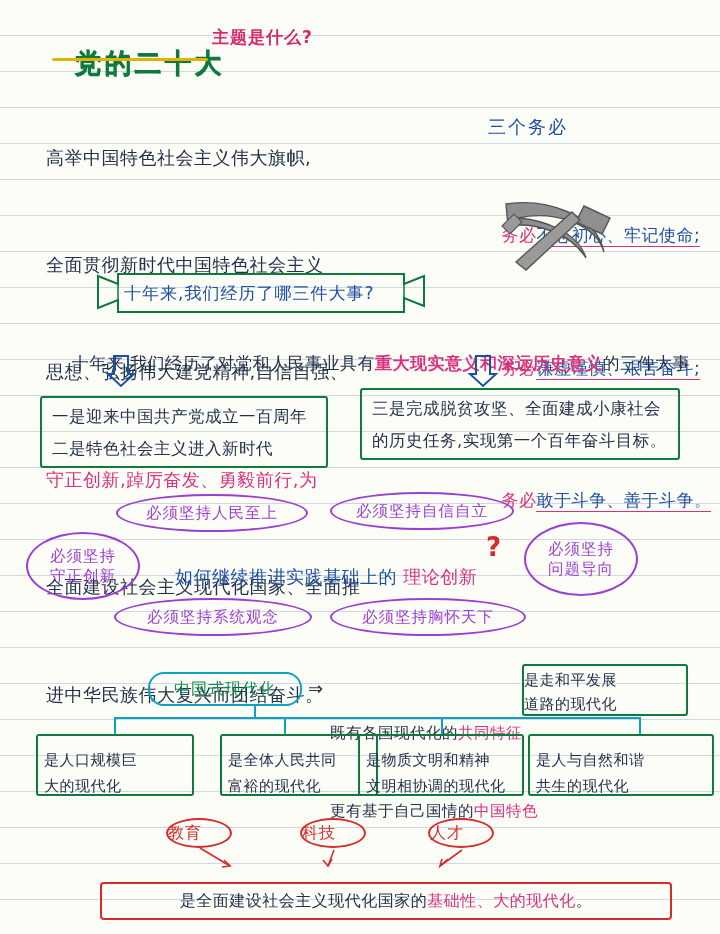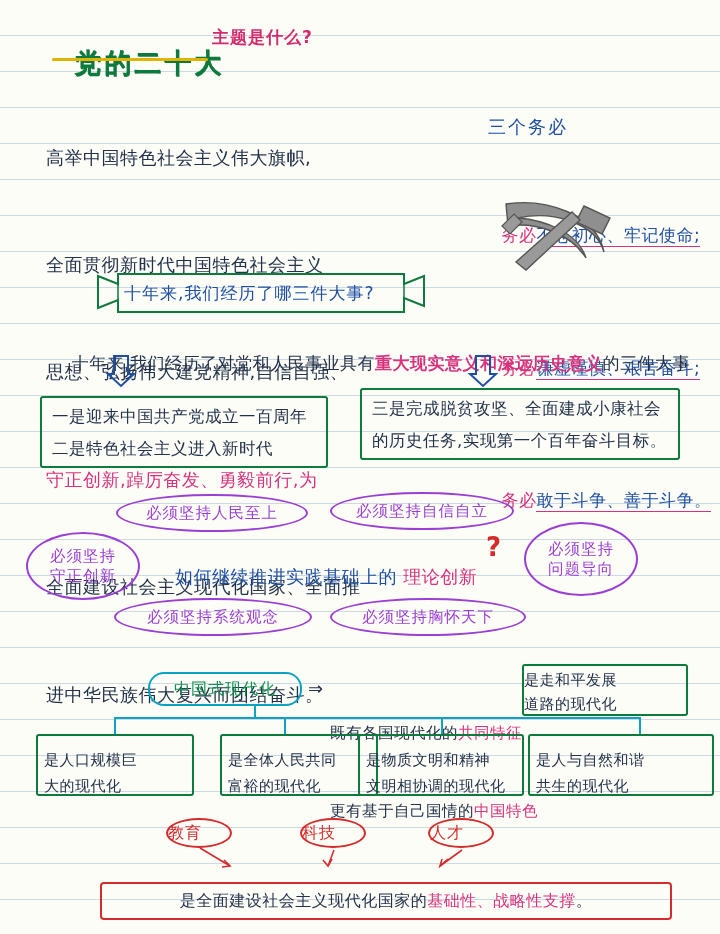--- a/index.html
+++ b/index.html
@@ -466,16 +466,16 @@
   <svg class="abs" style="top:846px; left:120px;" width="420" height="24">
     <path d="M80,2 L110,20" stroke="#d62b2b" stroke-width="1.6" fill="none"></path>
     <path d="M104,14 L110,20 L102,21" stroke="#d62b2b" stroke-width="1.6" fill="none"></path>
     <path d="M214,4 L208,20" stroke="#d62b2b" stroke-width="1.6" fill="none"></path>
     <path d="M212,13 L208,20 L203,14" stroke="#d62b2b" stroke-width="1.6" fill="none"></path>
     <path d="M342,4 L320,20" stroke="#d62b2b" stroke-width="1.6" fill="none"></path>
     <path d="M328,13 L320,20 L322,13" stroke="#d62b2b" stroke-width="1.6" fill="none"></path>
   </svg>
 
   <div id="bottom-box" class="hw">
-    <span>是全面建设社会主义现代化国家的</span><span class="hl">基础性、战略性支撑</span><span>。</span>
+    <span>是全面建设社会主义现代化国家的</span><span class="hl">基础性、大的现代化</span><span>。</span>
   </div>
 
 </div>
 
 </body></html>

